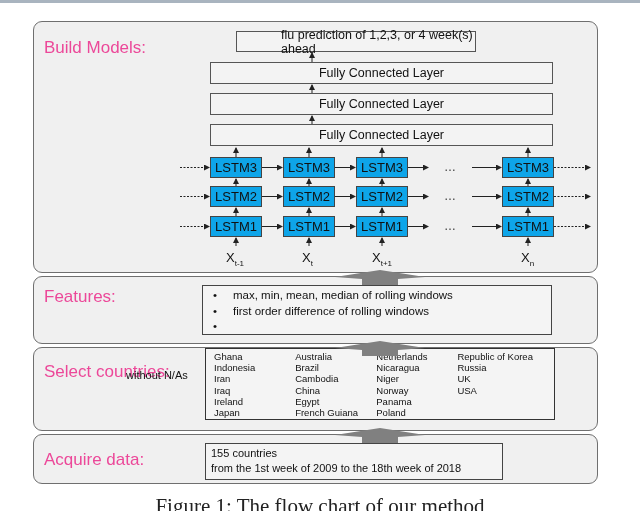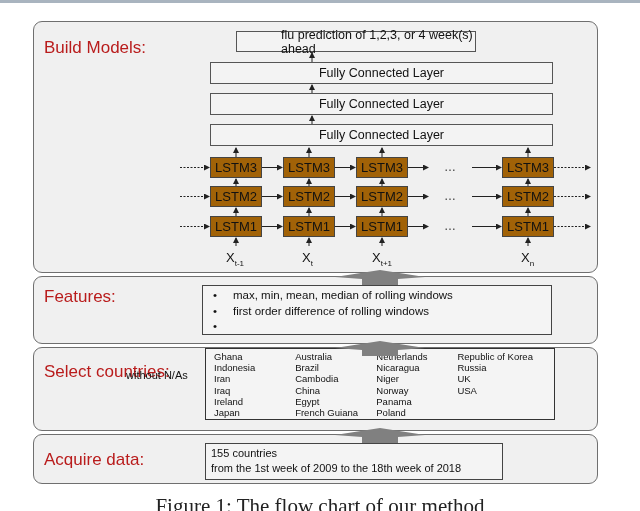--- a/index.html
+++ b/index.html
@@ -5,27 +5,27 @@
   html, body { margin: 0; padding: 0; }
   body {
     width: 640px; height: 511px; overflow: hidden; background: #ffffff;
     position: relative; font-family: "Liberation Sans", sans-serif; color: #111;
   }
   .topbar { position: absolute; left: 0; top: 0; width: 640px; height: 3px; background: #a9b4bf; }
   .panel {
     position: absolute; background: #f0f0f0; border: 1.5px solid #6f6f6f;
     border-radius: 9px; box-sizing: border-box;
   }
-  .panel-title { position: absolute; font-size: 17px; color: #b91c1c; }
+  .panel-title { position: absolute; font-size: 17px; color: #ec4899; }
   .box {
     position: absolute; background: #f3f3f3; border: 1.5px solid #555;
     box-sizing: border-box; font-size: 12.5px; display: flex; align-items: center; justify-content: center;
   }
   .lstm {
-    position: absolute; width: 52px; height: 21px; background: #a16207;
+    position: absolute; width: 52px; height: 21px; background: #0ea5e9;
     border: 1.5px solid #444; box-sizing: border-box; font-size: 13px;
     display: flex; align-items: center; justify-content: center;
   }
   .xlabel { position: absolute; font-size: 13px; }
   .xlabel sub { font-size: 8px; }
   .dots { position: absolute; font-size: 12px; color: #333; }
   svg.overlay { position: absolute; left: 0; top: 0; pointer-events: none; }
   .feat-box {
     position: absolute; left: 202px; top: 285px; width: 350px; height: 50px;
     border: 1.5px solid #444; background: #f4f4f4; box-sizing: border-box;

